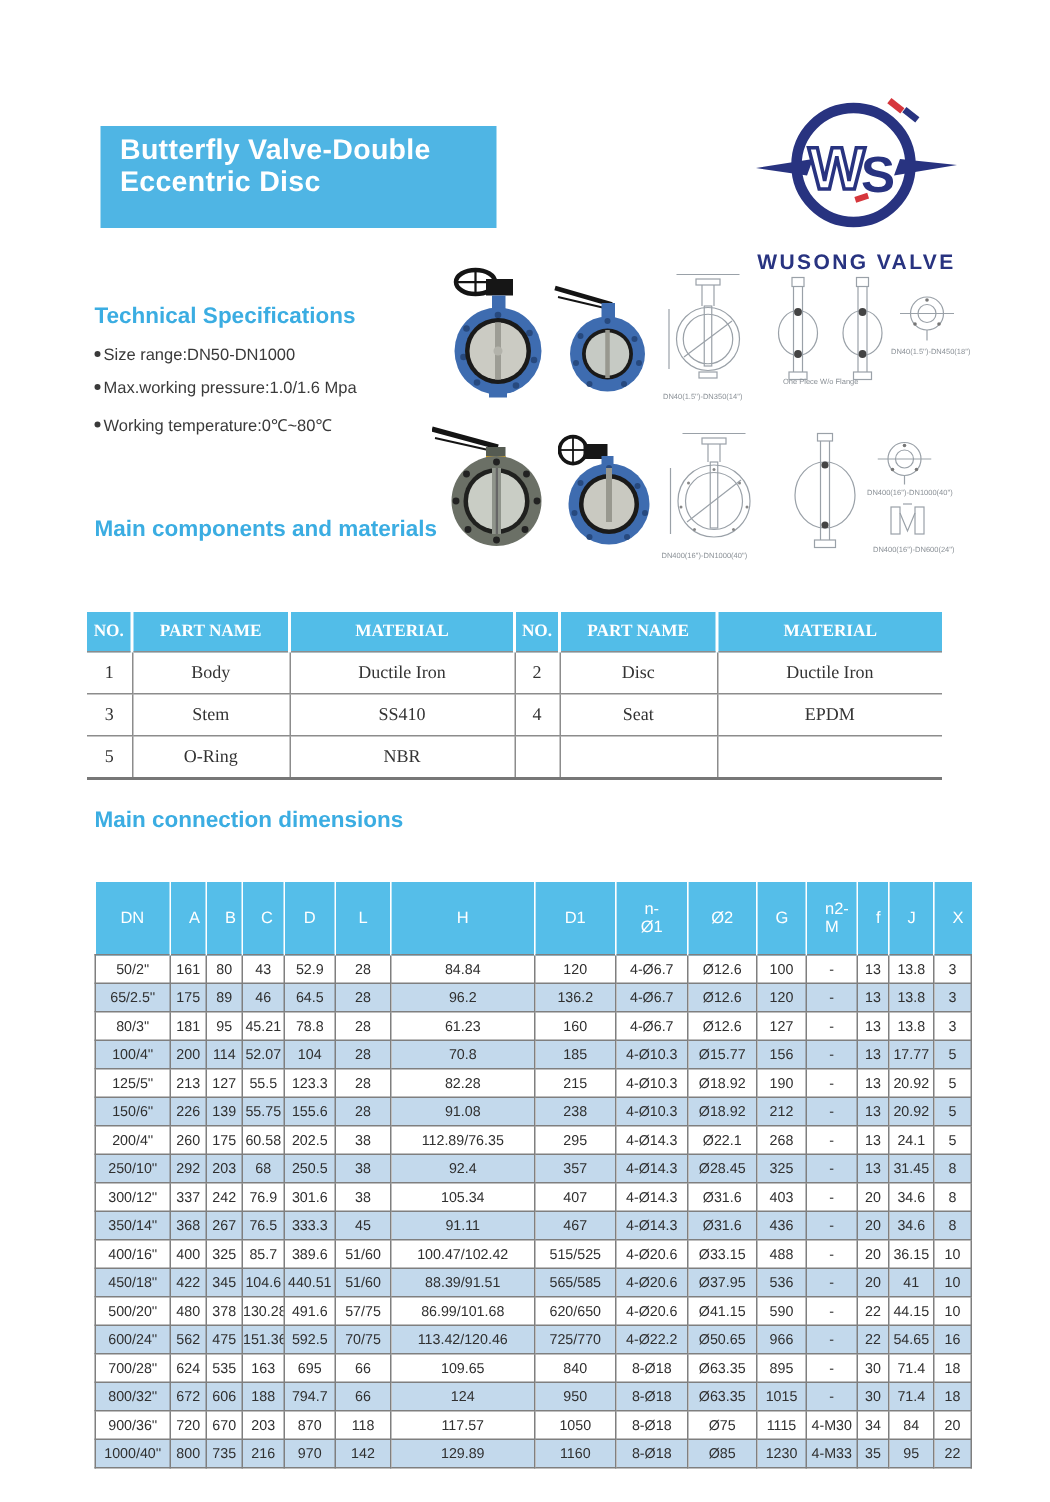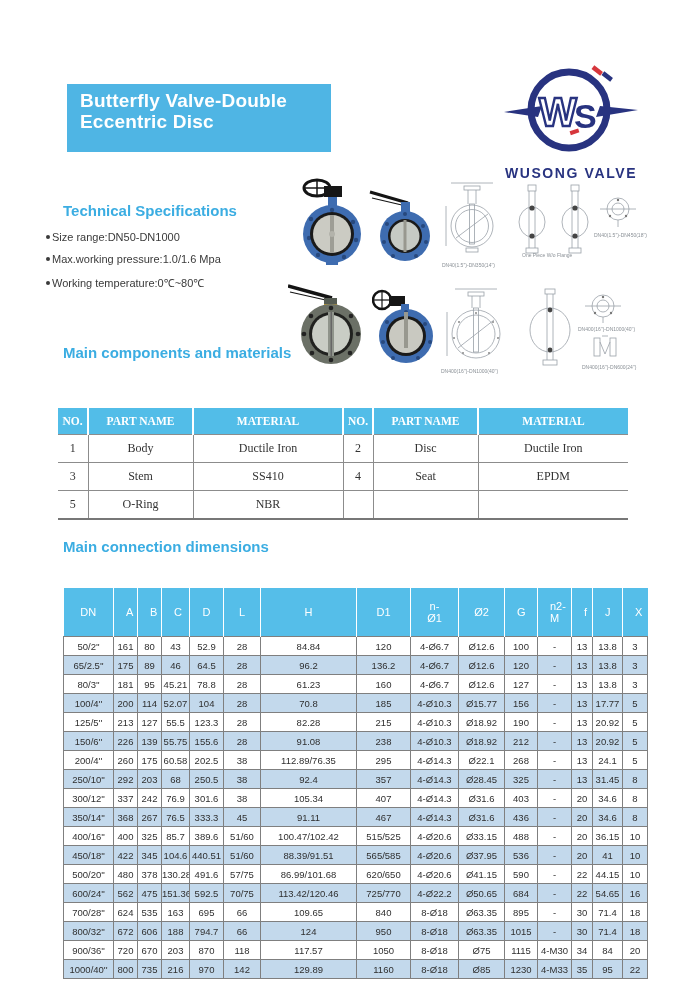--- a/index.html
+++ b/index.html
@@ -17,21 +17,21 @@
   .logo{position:absolute;left:496px;top:60px;width:150px;text-align:center;}
   .brand{margin-top:1px;font-size:14px;font-weight:bold;color:#283380;letter-spacing:1.6px;}
 
   
   .section-heading{position:absolute;font-size:15px;font-weight:bold;color:#3BADE2;}
   .h-tech{left:63px;top:202px;}
   .h-comp{left:63px;top:344px;}
   .h-dim{left:63px;top:538px;}
 
   
-  .bullets{position:absolute;left:46px;top:231px;font-size:11px;color:#3a3a3a;}
+  .bullets{position:absolute;left:63px;top:231px;font-size:11px;color:#3a3a3a;}
   .bullet{margin-bottom:10px;white-space:nowrap;}
   .dot{display:inline-block;width:4px;height:4px;background:#3a3a3a;border-radius:50%;
        vertical-align:2px;margin-right:2px;}
 
   
   .fig{position:absolute;}
   .fig svg{display:block;}
   .draw{stroke:#9aa1a8;stroke-width:.8;fill:none;}
   .cap{position:absolute;font-size:5px;color:#8a9096;white-space:nowrap;}
 
@@ -599,21 +599,21 @@
           <td>600/24''</td>
           <td>562</td>
           <td>475</td>
           <td>151.36</td>
           <td>592.5</td>
           <td>70/75</td>
           <td>113.42/120.46</td>
           <td>725/770</td>
           <td>4-Ø22.2</td>
           <td>Ø50.65</td>
-          <td>684</td>
+          <td>966</td>
           <td>-</td>
           <td>22</td>
           <td>54.65</td>
           <td>16</td>
         </tr>
         <tr>
           <td>700/28''</td>
           <td>624</td>
           <td>535</td>
           <td>163</td>

